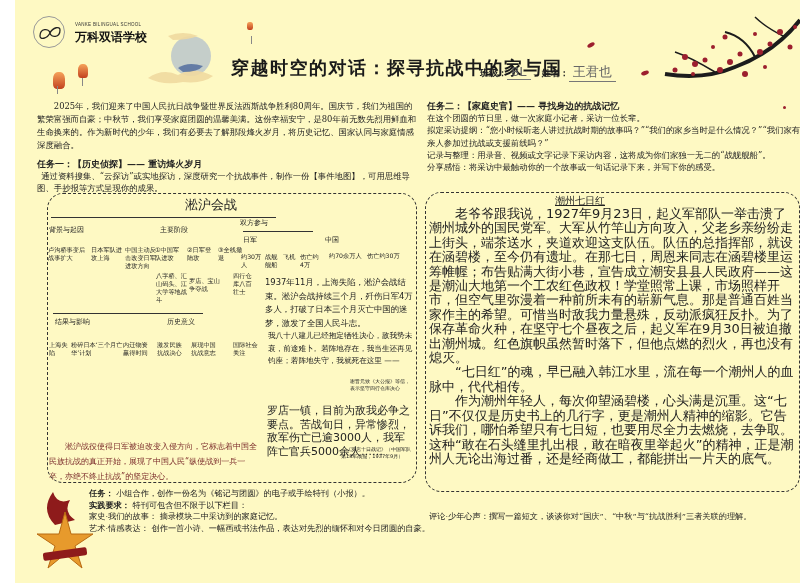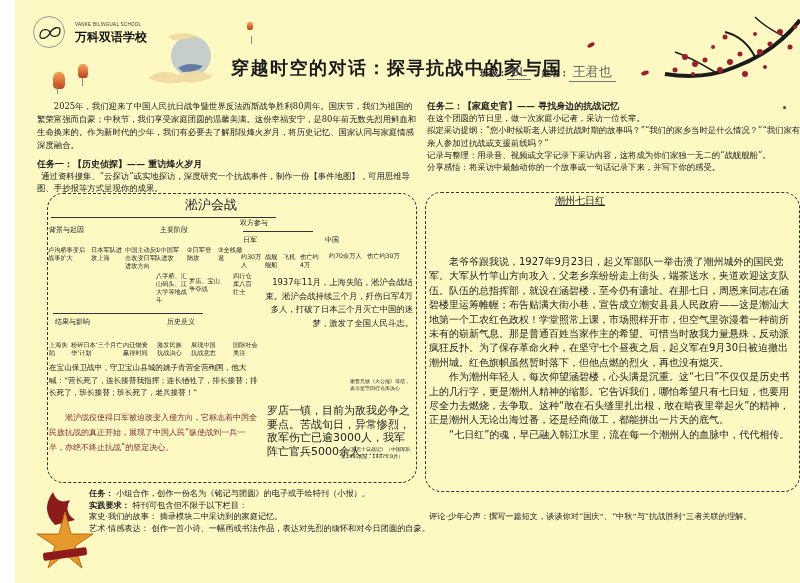--- a/index.html
+++ b/index.html
@@ -42,24 +42,24 @@
 
   .hw-text { font-family: "DejaVu Sans", sans-serif; color: #222; }
 
   
   .mm-title { position: absolute; left: 170px; top: 196px; font-size: 13px; }
   .mm-node { position: absolute; font-size: 7px; line-height: 9px; white-space: nowrap; }
   .mm-leaf { position: absolute; font-size: 6.2px; line-height: 8px; }
   .mm-line { position: absolute; background: #333; }
 
   .hw-para { position: absolute; font-size: 8px; line-height: 13.5px; }
-  .hw-red { color: #7a2a2a; }
+  .hw-red { color: #7a2a2a; margin-top: 29px; }
 
   .right-title { position: absolute; left: 540px; top: 194px; font-size: 10px; text-decoration: underline; }
-  .right-body { position: absolute; left: 414px; top: 207px; width: 368px; font-size: 10px; line-height: 14.4px; margin-top: 48px; }
+  .right-body { position: absolute; left: 414px; top: 207px; width: 368px; font-size: 13px; line-height: 14.4px; }
   .right-body p { text-indent: 2em; }
 
   
   .badge { position: absolute; left: 20px; top: 490px; width: 60px; height: 85px; }
   .task3 { position: absolute; left: 74px; top: 488px; width: 720px; font-size: 8.2px; line-height: 11.5px; }
   .task3 .row { position: relative; white-space: nowrap; }
   .task3 .col-r { position: absolute; left: 340px; top: 0; }
 </style>
 </head>
 <body>
@@ -163,48 +163,48 @@
   <div class="mm-line" style="left:228px;top:231px;width:70px;height:1px;"></div>
   <div class="hw-text mm-node" style="left:228px;top:236px;">日军</div>
   <div class="hw-text mm-node" style="left:310px;top:236px;">中国</div>
   <div class="hw-text mm-leaf" style="left:226px;top:253px;width:22px;">约30万人</div>
   <div class="hw-text mm-leaf" style="left:250px;top:253px;width:18px;">战舰舰船</div>
   <div class="hw-text mm-leaf" style="left:268px;top:253px;width:16px;">飞机</div>
   <div class="hw-text mm-leaf" style="left:285px;top:253px;width:20px;">伤亡约4万</div>
   <div class="hw-text mm-leaf" style="left:314px;top:252px;width:34px;">约70余万人</div>
   <div class="hw-text mm-leaf" style="left:352px;top:252px;width:44px;">伤亡约30万</div>
 
-  <div class="hw-text hw-para" style="left:250px;top:276px;width:148px;font-size:8.4px;line-height:13.5px;text-align:right;">1937年11月，上海失陷，淞沪会战结束。淞沪会战持续三个月，歼伤日军4万多人，打破了日本三个月灭亡中国的迷梦，激发了全国人民斗志。</div>
+  <div class="hw-text hw-para" style="left:250px;top:276px;width:148px;font-size:8.4px;line-height:13.5px;">1937年11月，上海失陷，淞沪会战结束。淞沪会战持续三个月，歼伤日军4万多人，打破了日本三个月灭亡中国的迷梦，激发了全国人民斗志。</div>
 
   <div class="mm-line" style="left:38px;top:313px;width:150px;height:1px;"></div>
   <div class="hw-text mm-node" style="left:40px;top:318px;">结果与影响</div>
   <div class="hw-text mm-leaf" style="left:34px;top:341px;width:20px;">上海失陷</div>
   <div class="hw-text mm-leaf" style="left:56px;top:341px;width:52px;">粉碎日本‘三个月亡华’计划</div>
   <div class="hw-text mm-leaf" style="left:108px;top:341px;width:28px;">内迁物资赢得时间</div>
 
   <div class="hw-text mm-node" style="left:152px;top:318px;">历史意义</div>
   <div class="hw-text mm-leaf" style="left:142px;top:341px;width:28px;">激发民族抗战决心</div>
   <div class="hw-text mm-leaf" style="left:176px;top:341px;width:30px;">展现中国抗战意志</div>
   <div class="hw-text mm-leaf" style="left:218px;top:341px;width:26px;">国际社会关注</div>
 
-  <div class="hw-text hw-para" style="left:34px;top:362px;width:212px;font-size:7.6px;line-height:12.5px;">在宝山保卫战中，守卫宝山县城的姚子青营全营殉国，他大喊：“营长死了，连长接替我指挥；连长牺牲了，排长接替；排长死了，班长接替；班长死了，老兵接替！”</div>
-
+
+  <div class="hw-text hw-para" style="left:253px;top:330px;width:146px;font-size:7.6px;line-height:12.5px;">我八十八建儿已经抱定牺牲决心，敌我势未衰，前途难卜。若阵地存在，我当生还再见钧座；若阵地失守，我就死在这里 ——</div>
   <div class="hw-text mm-leaf" style="left:335px;top:378px;width:62px;font-size:5px;line-height:6.5px;">谢晋元致《大公报》等信，表示坚守四行仓库决心</div>
 
   <div class="hw-text hw-para" style="left:252px;top:404px;width:146px;font-size:11px;line-height:13.5px;">罗店一镇，目前为敌我必争之要点。苦战旬日，异常惨烈，敌军伤亡已逾3000人，我军阵亡官兵5000余人……</div>
   <div class="hw-text mm-leaf" style="left:326px;top:446px;width:72px;font-size:5px;line-height:7px;">—《罗店十日战记》（中国军队第18军战报，1937年9月）</div>
 
   <div class="hw-text hw-para hw-red" style="left:34px;top:410px;width:212px;font-size:8px;line-height:15px;text-indent:2em;">淞沪战役使得日军被迫改变入侵方向，它标志着中国全民族抗战的真正开始，展现了中国人民“纵使战到一兵一卒，亦绝不终止抗战”的坚定决心。</div>
 
   <div class="box box-right"></div>
   <div class="hw-text right-title">潮州七日红</div>
   <div class="hw-text right-body">
     <p>老爷爷跟我说，1927年9月23日，起义军部队一举击溃了潮州城外的国民党军。大军从竹竿山方向攻入，父老乡亲纷纷走上街头，端茶送水，夹道欢迎这支队伍。队伍的总指挥部，就设在涵碧楼，至今仍有遗址。在那七日，周恩来同志在涵碧楼里运筹帷幄；布告贴满大街小巷，宣告成立潮安县县人民政府——这是潮汕大地第一个工农红色政权！学堂照常上课，市场照样开市，但空气里弥漫着一种前所未有的崭新气息。那是普通百姓当家作主的希望。可惜当时敌我力量悬殊，反动派疯狂反扑。为了保存革命火种，在坚守七个昼夜之后，起义军在9月30日被迫撤出潮州城。红色旗帜虽然暂时落下，但他点燃的烈火，再也没有熄灭。</p>
+    <p>“七日红”的魂，早已融入韩江水里，流在每一个潮州人的血脉中，代代相传。</p>
     <p>作为潮州年轻人，每次仰望涵碧楼，心头满是沉重。这“七日”不仅仅是历史书上的几行字，更是潮州人精神的缩影。它告诉我们，哪怕希望只有七日短，也要用尽全力去燃烧，去争取。这种“敢在石头缝里扎出根，敢在暗夜里举起火”的精神，正是潮州人无论出海过番，还是经商做工，都能拼出一片天的底气。</p>
-    <p>“七日红”的魂，早已融入韩江水里，流在每一个潮州人的血脉中，代代相传。</p>
   </div>
 
   <svg class="badge" viewBox="0 0 60 85">
     <path d="M20 35 Q5 20 18 2 Q22 15 35 10 Q28 22 40 30 Z" fill="#8e1b1b"></path>
     <polygon points="30,22 36,44 58,44 40,56 47,78 30,64 13,78 20,56 2,44 24,44" fill="#e79a2c" stroke="#b86a12" stroke-width="1"></polygon>
     <rect x="8" y="60" width="44" height="8" rx="2" fill="#8e1b1b" transform="rotate(-8 30 64)"></rect>
   </svg>
 
   <div class="task3">
     <div class="row">

